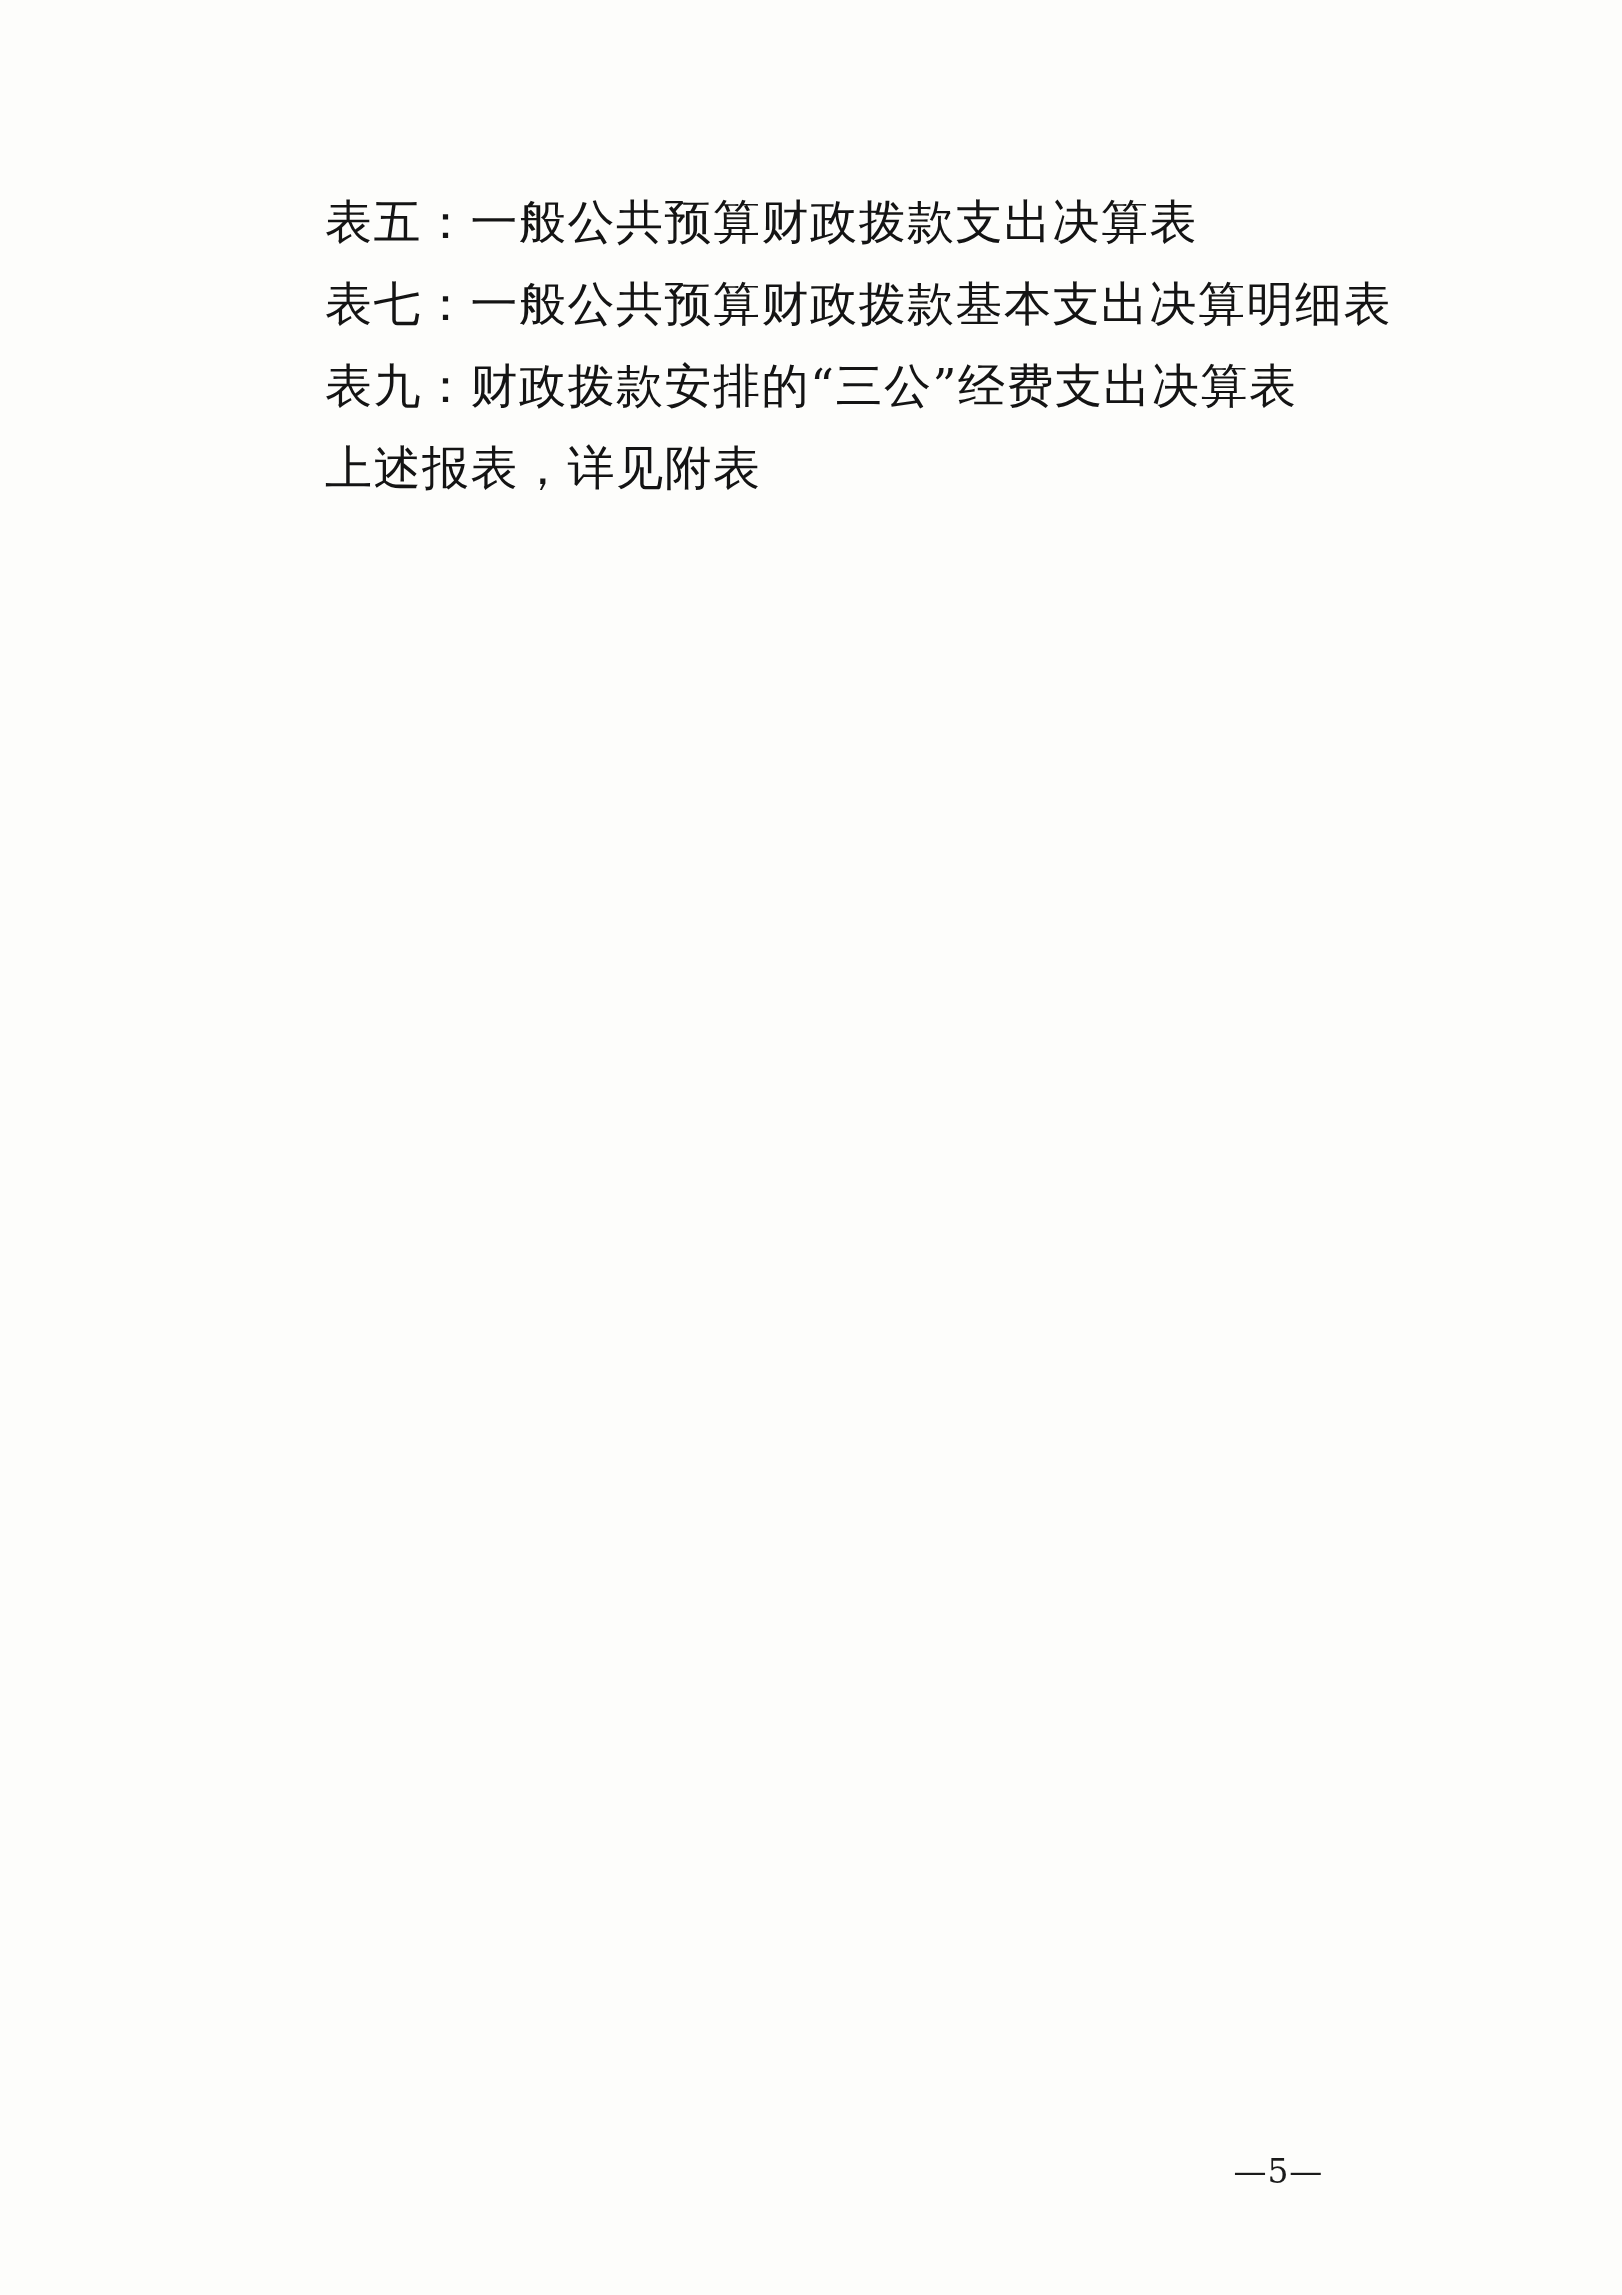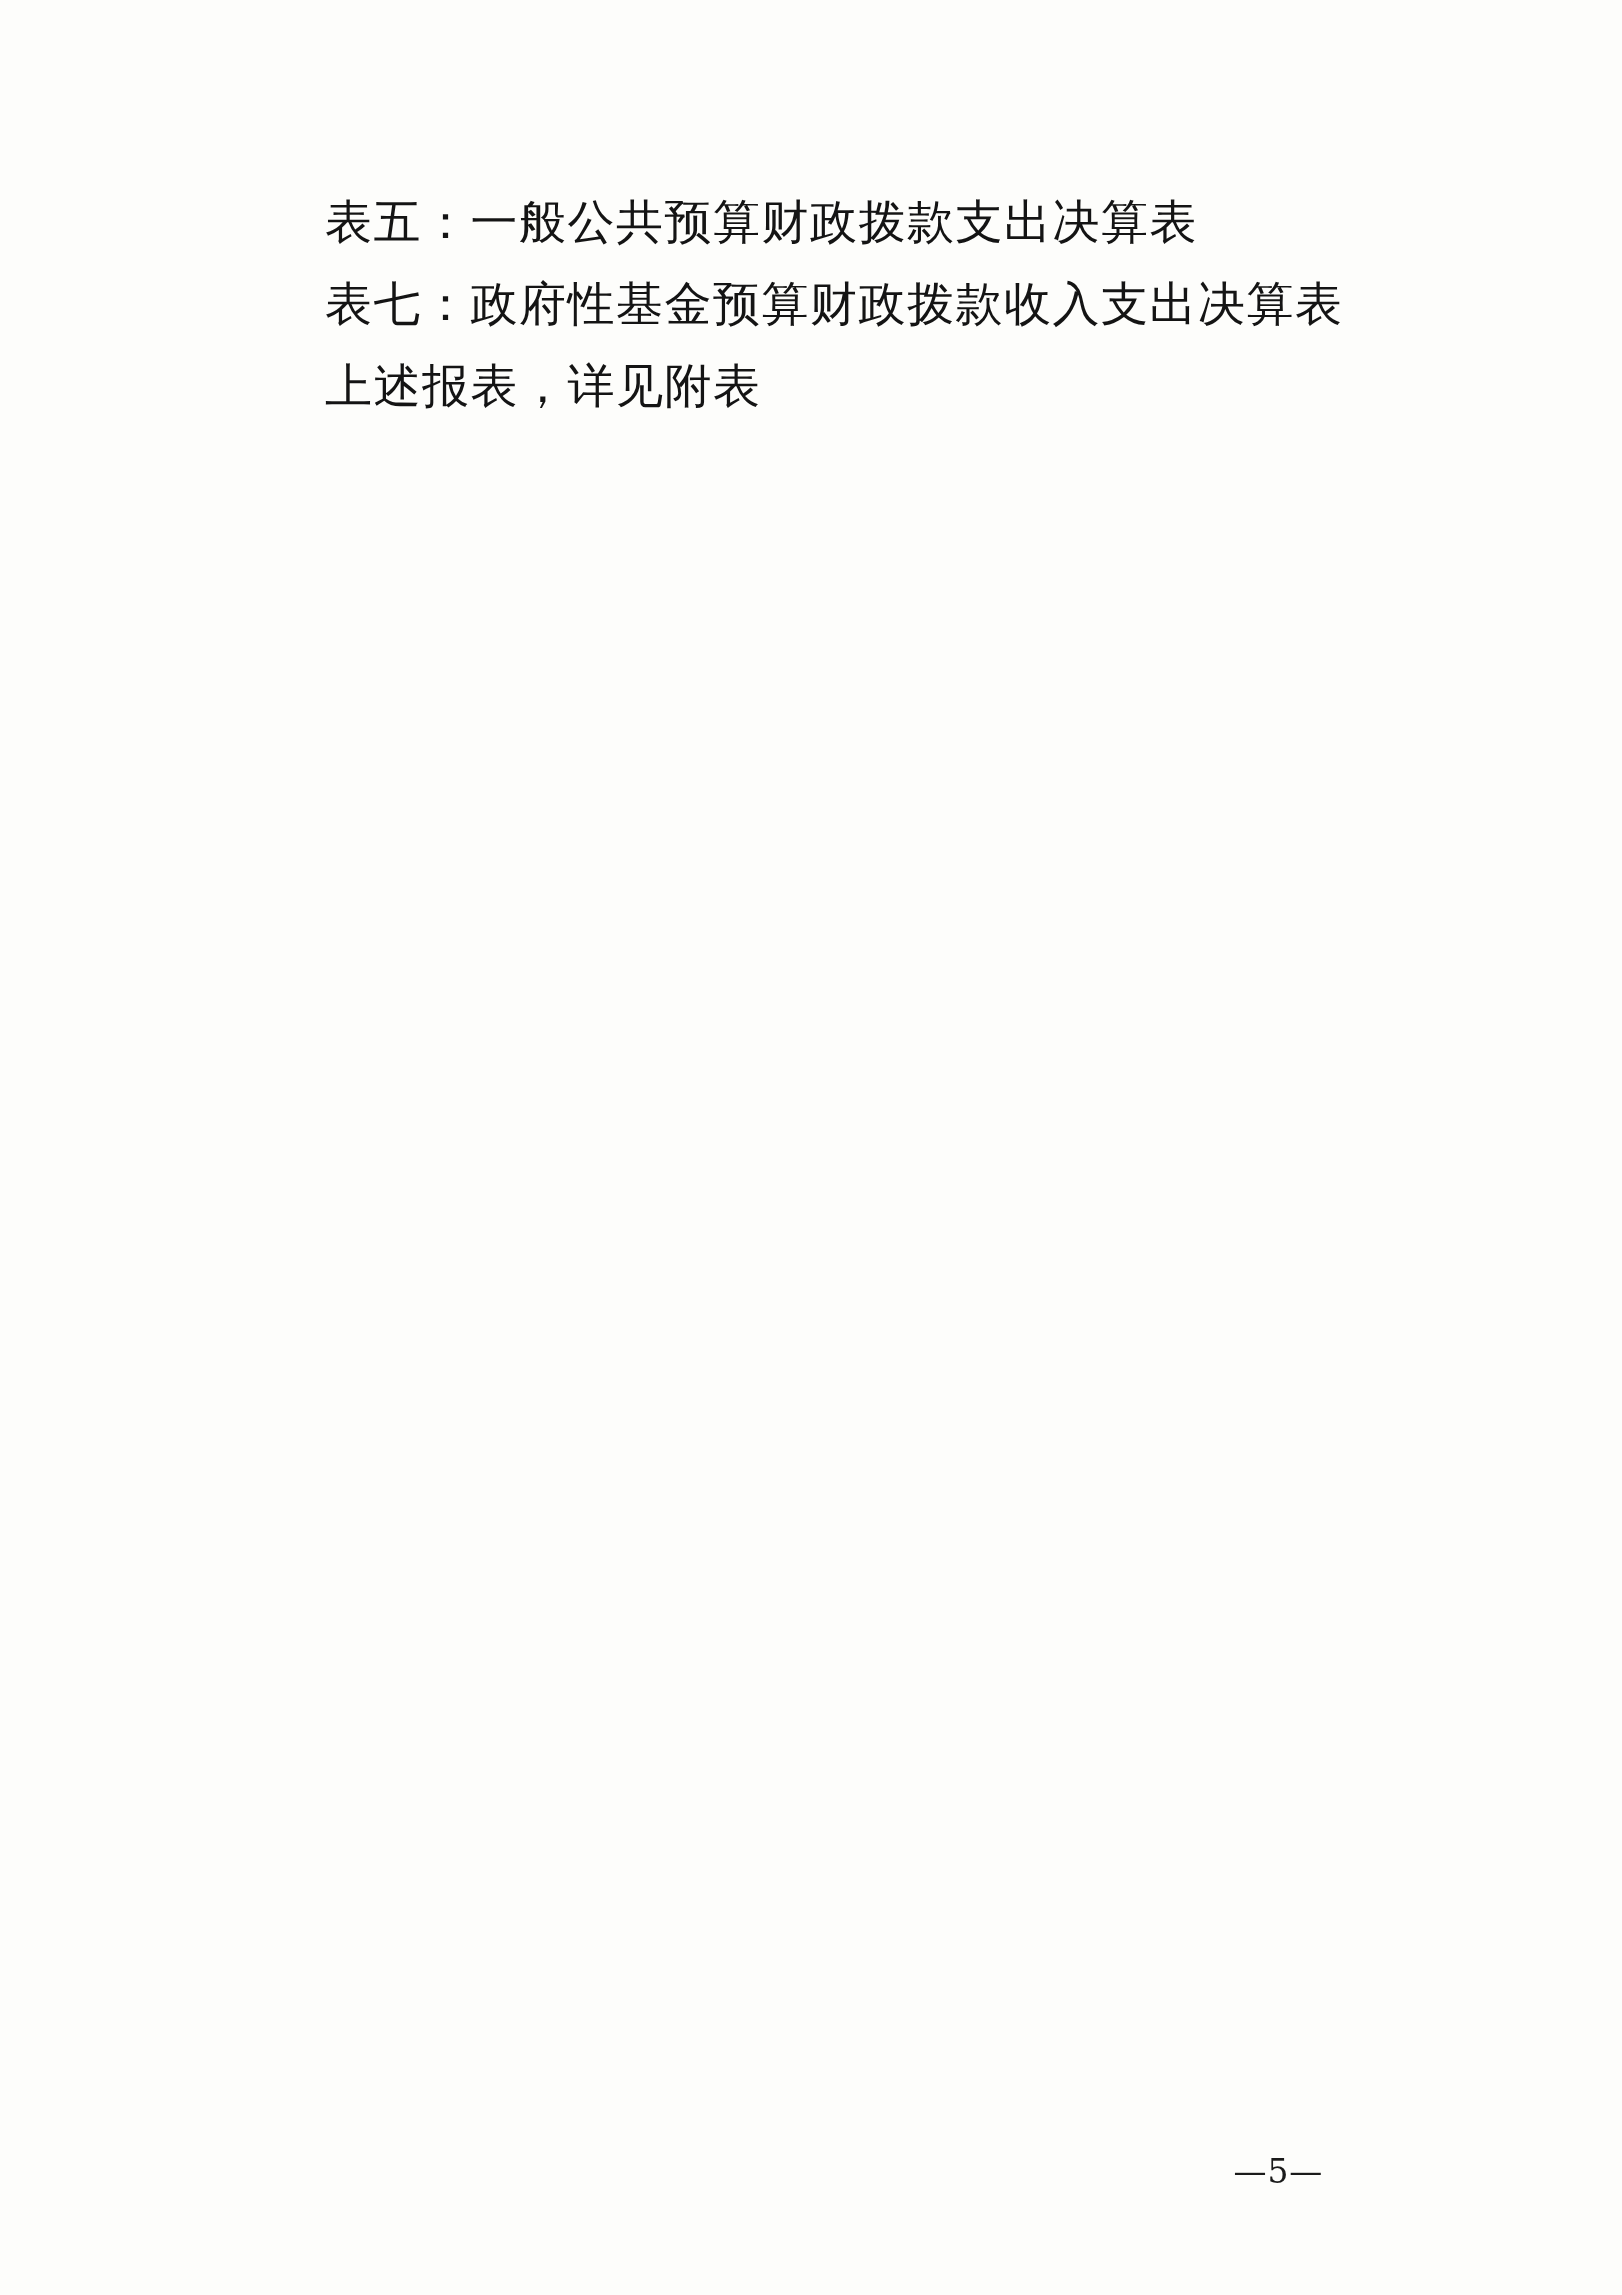--- a/index.html
+++ b/index.html
@@ -43,18 +43,19 @@
     color: #1a1a1a;
     font-family: "DejaVu Serif", "Liberation Serif", serif;
   }
 </style>
 </head>
 <body>
 
 <div class="page">
   <div class="content">
     <div class="doc-line">表五：一般公共预算财政拨款支出决算表</div>
-    <div class="doc-line">表七：政府性基金预算财政拨款收入支出决算表</div>
+    <div class="doc-line">表七：一般公共预算财政拨款基本支出决算明细表</div>
+    <div class="doc-line">表九：财政拨款安排的“三公”经费支出决算表</div>
     <div class="doc-line">上述报表，详见附表</div>
   </div>
   <div class="page-number">—5—</div>
 </div>
 
 
 </body></html>

